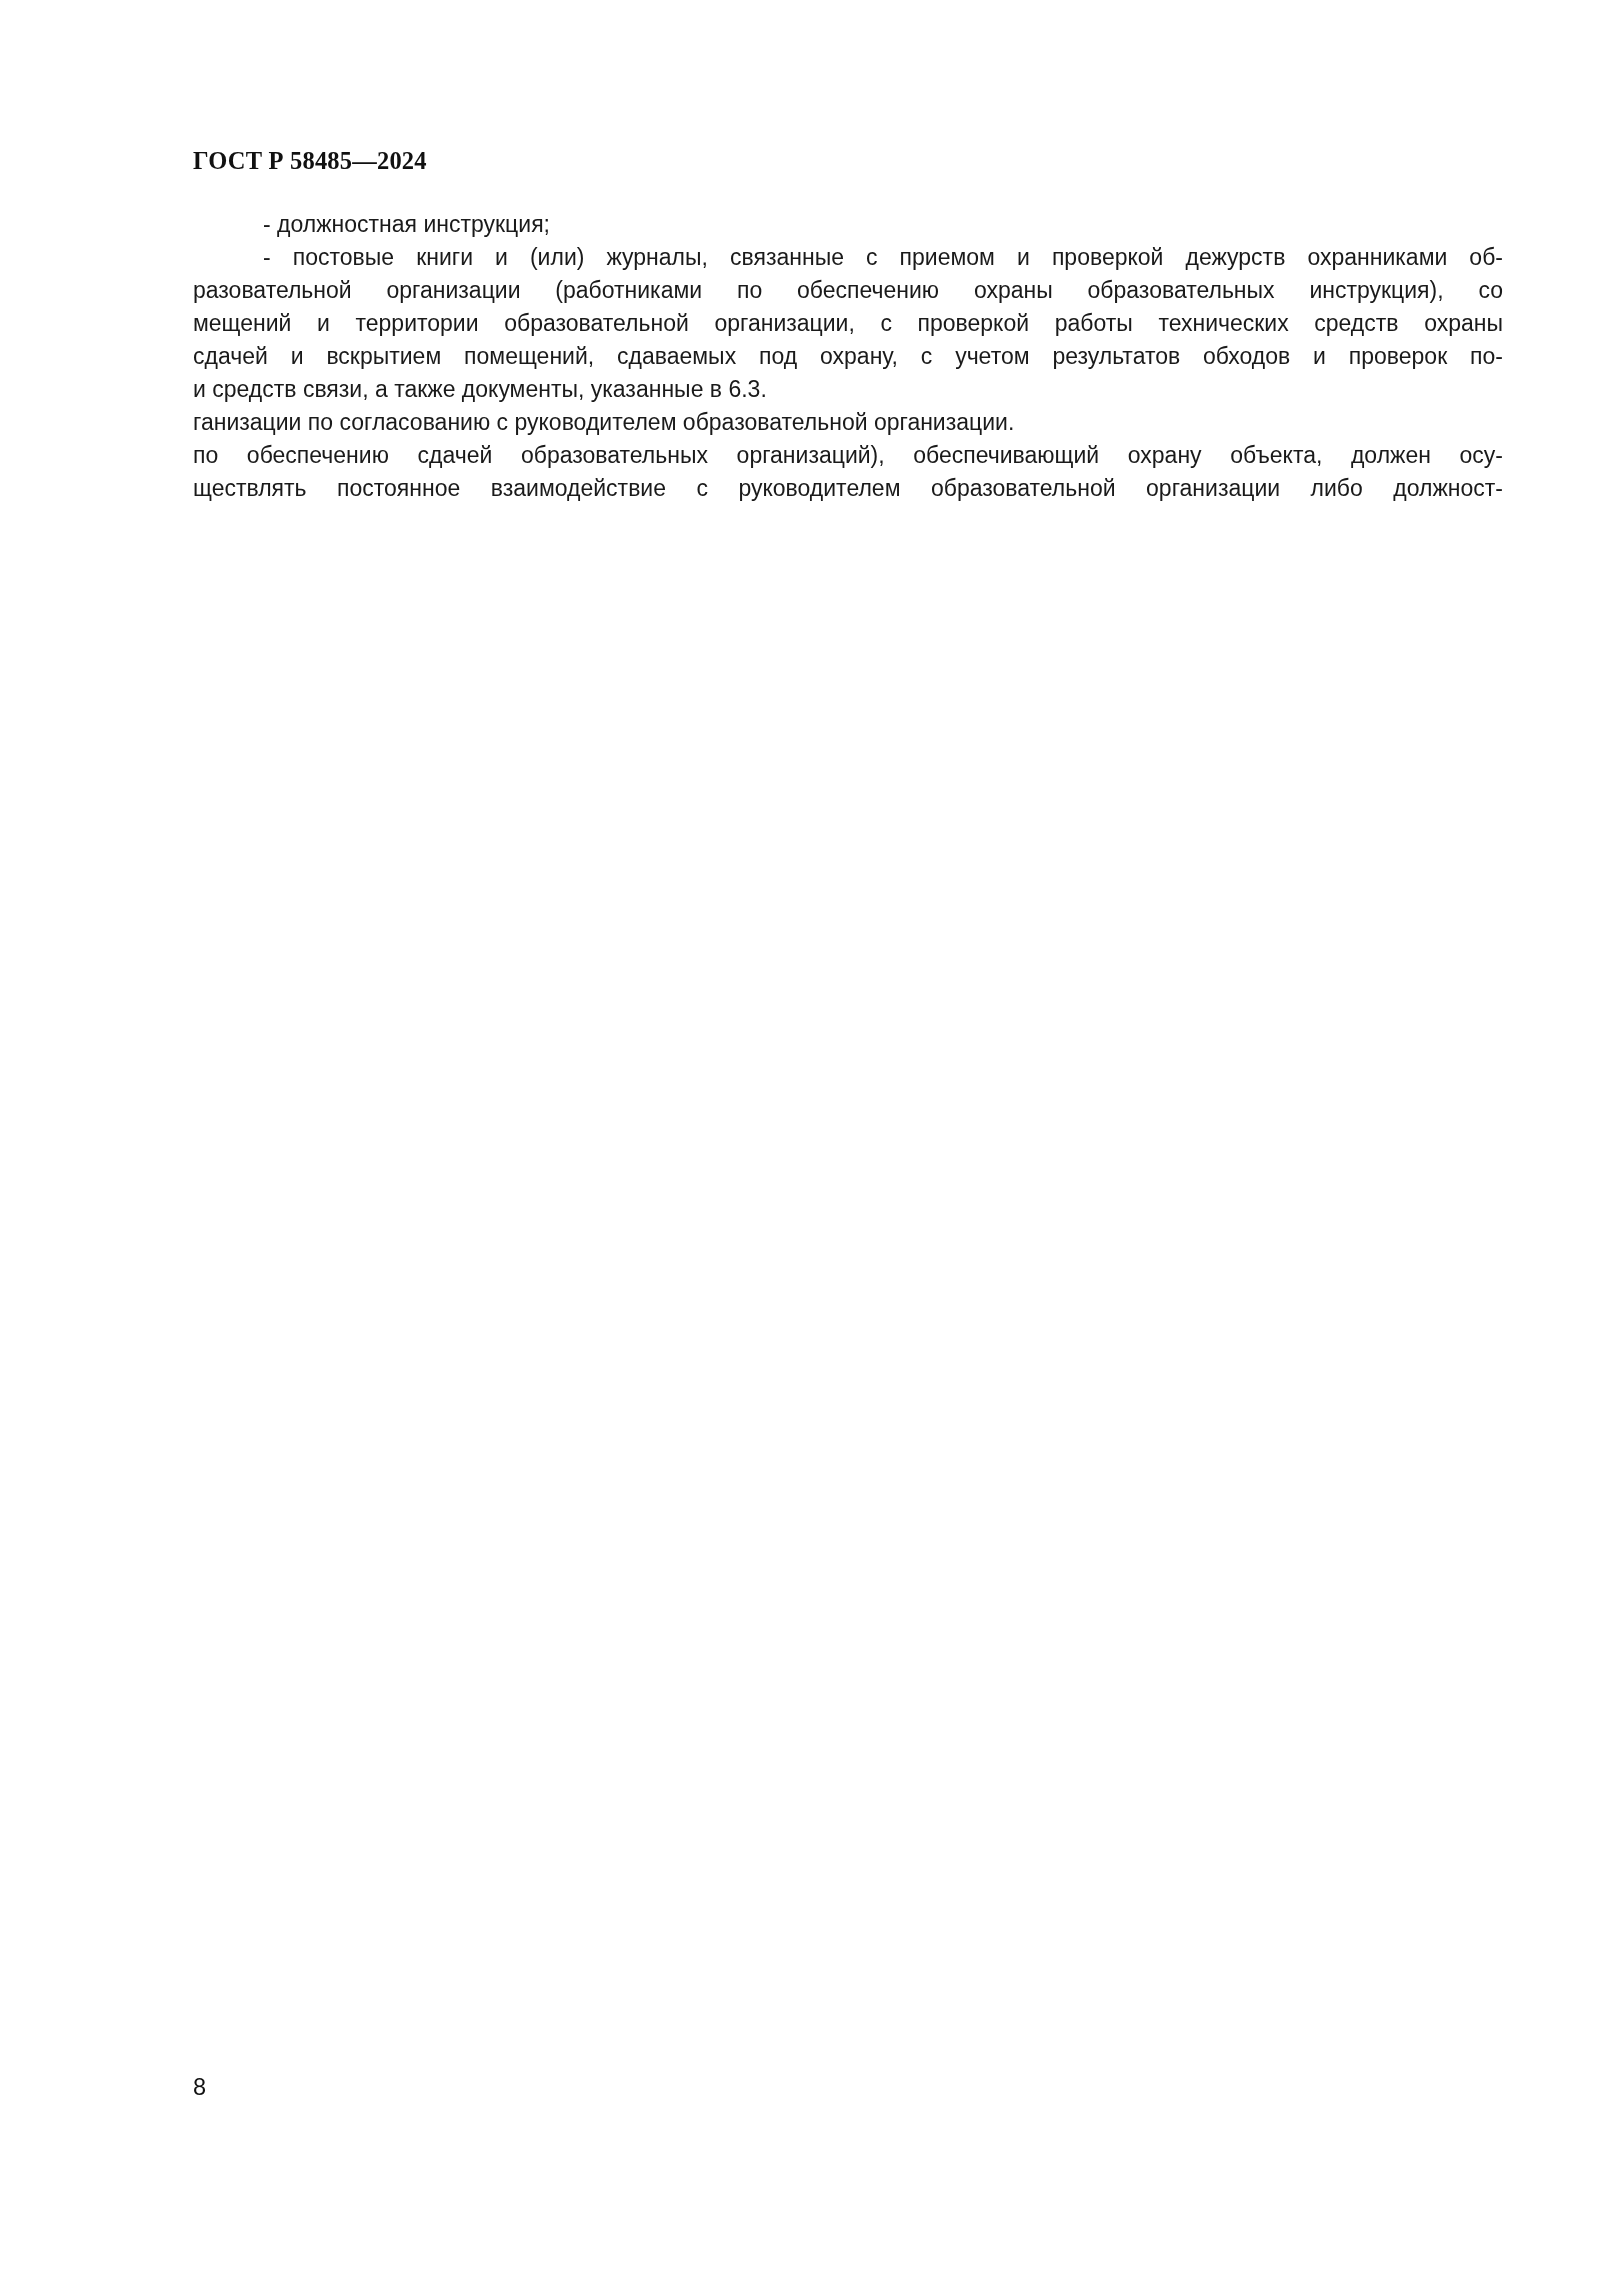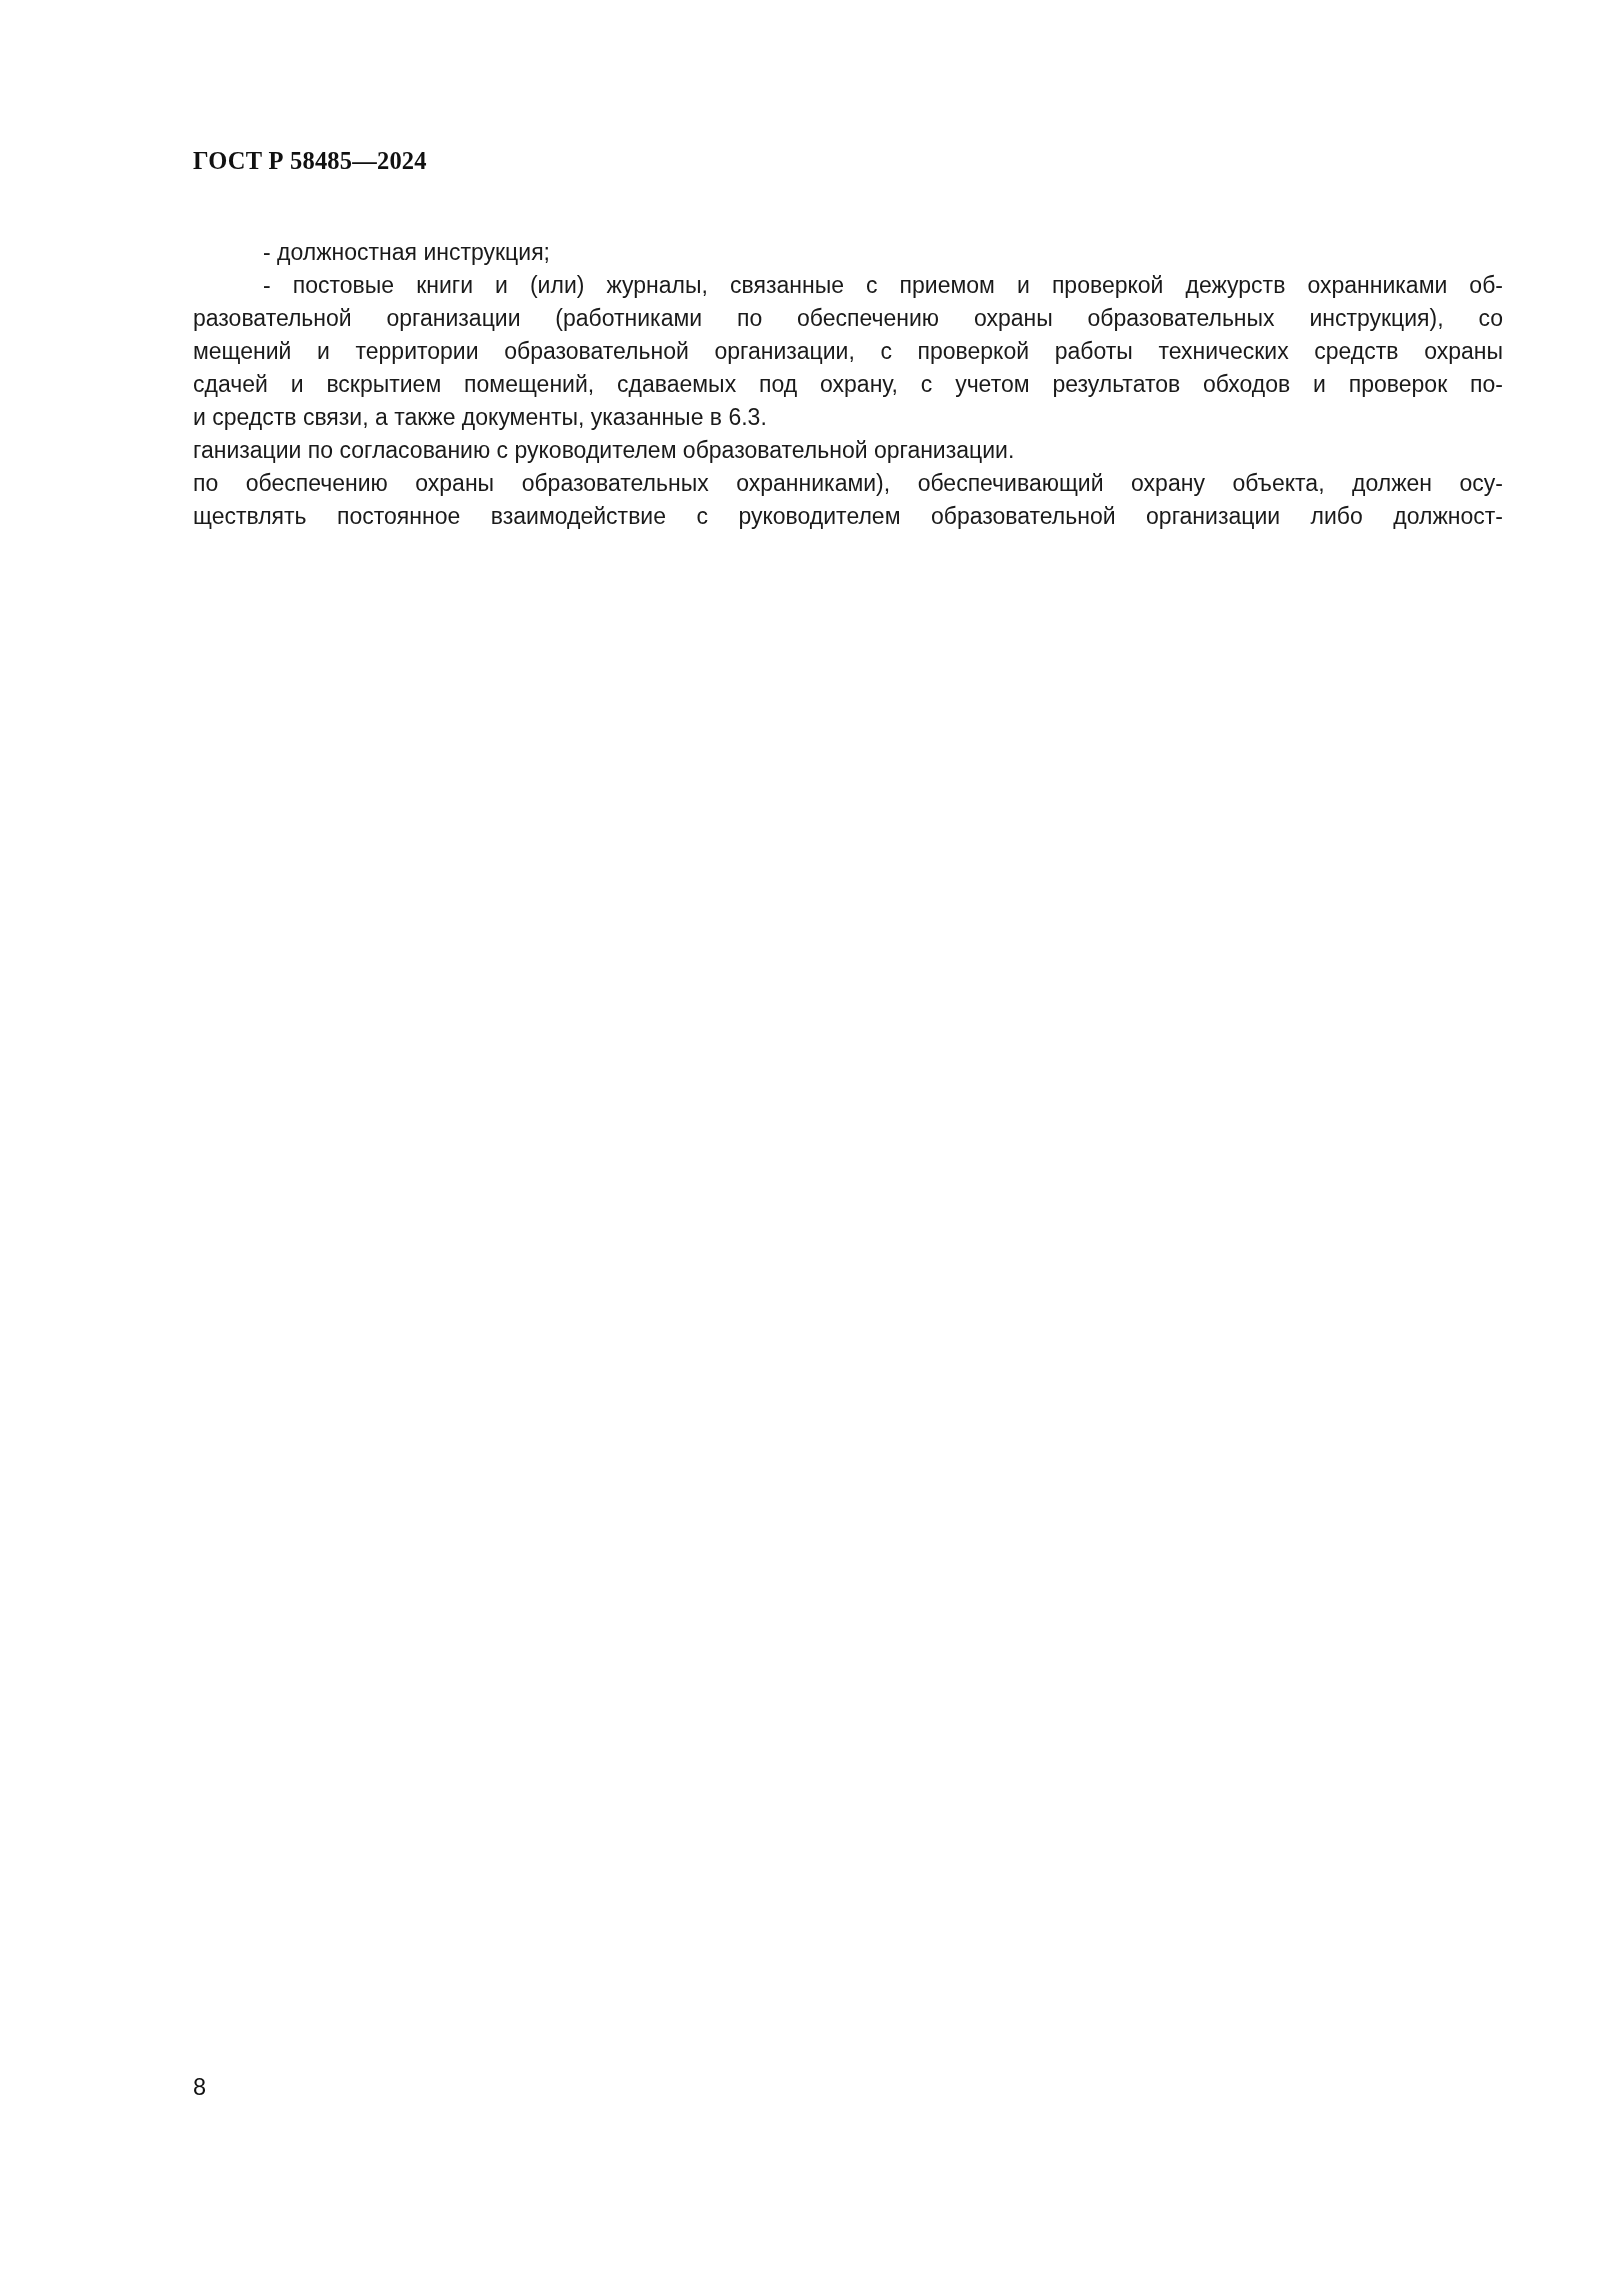--- a/index.html
+++ b/index.html
@@ -22,21 +22,21 @@
       font-size: 24.5px;
       font-weight: bold;
       letter-spacing: 0.2px;
       color: #111;
       white-space: nowrap;
       font-family: Liberation Serif, serif;
     }
     .body-text {
       position: absolute;
       left: 193px;
-      top: 236px;
+      top: 208px;
       width: 1310px;
       font-size: 23px;
       line-height: 33px;
     }
     .line {
       display: block;
       height: 33px;
       text-align: justify;
       text-align-last: justify;
       white-space: nowrap;
@@ -75,19 +75,19 @@
     <span class="line indent justify">-  постовые книги и (или) журналы, связанные с приемом и проверкой дежурств охранниками об-</span>
     <span class="line justify">разовательной организации (работниками по обеспечению охраны образовательных инструкция), со</span>
     <span class="line justify">мещений и территории образовательной организации, с проверкой работы технических средств охраны</span>
     <span class="line justify">сдачей и вскрытием помещений, сдаваемых под охрану, с учетом результатов обходов и проверок по-</span>
     <span class="line last">и средств связи, а также документы, указанные в 6.3.</span>
   </div>
   <div>
     <span class="line last">ганизации по согласованию с руководителем образовательной организации.</span>
   </div>
   <div>
-    <span class="line justify">по обеспечению охраны образовательных охранниками), обеспечивающий охрану объекта, должен осу-</span>
+    <span class="line justify">по обеспечению сдачей образовательных организаций), обеспечивающий охрану объекта, должен осу-</span>
     <span class="line justify">ществлять постоянное взаимодействие с руководителем образовательной организации либо должност-</span>
   </div>
 </div>
 
 <div class="page-number">8</div>
 
 
 </body></html>

